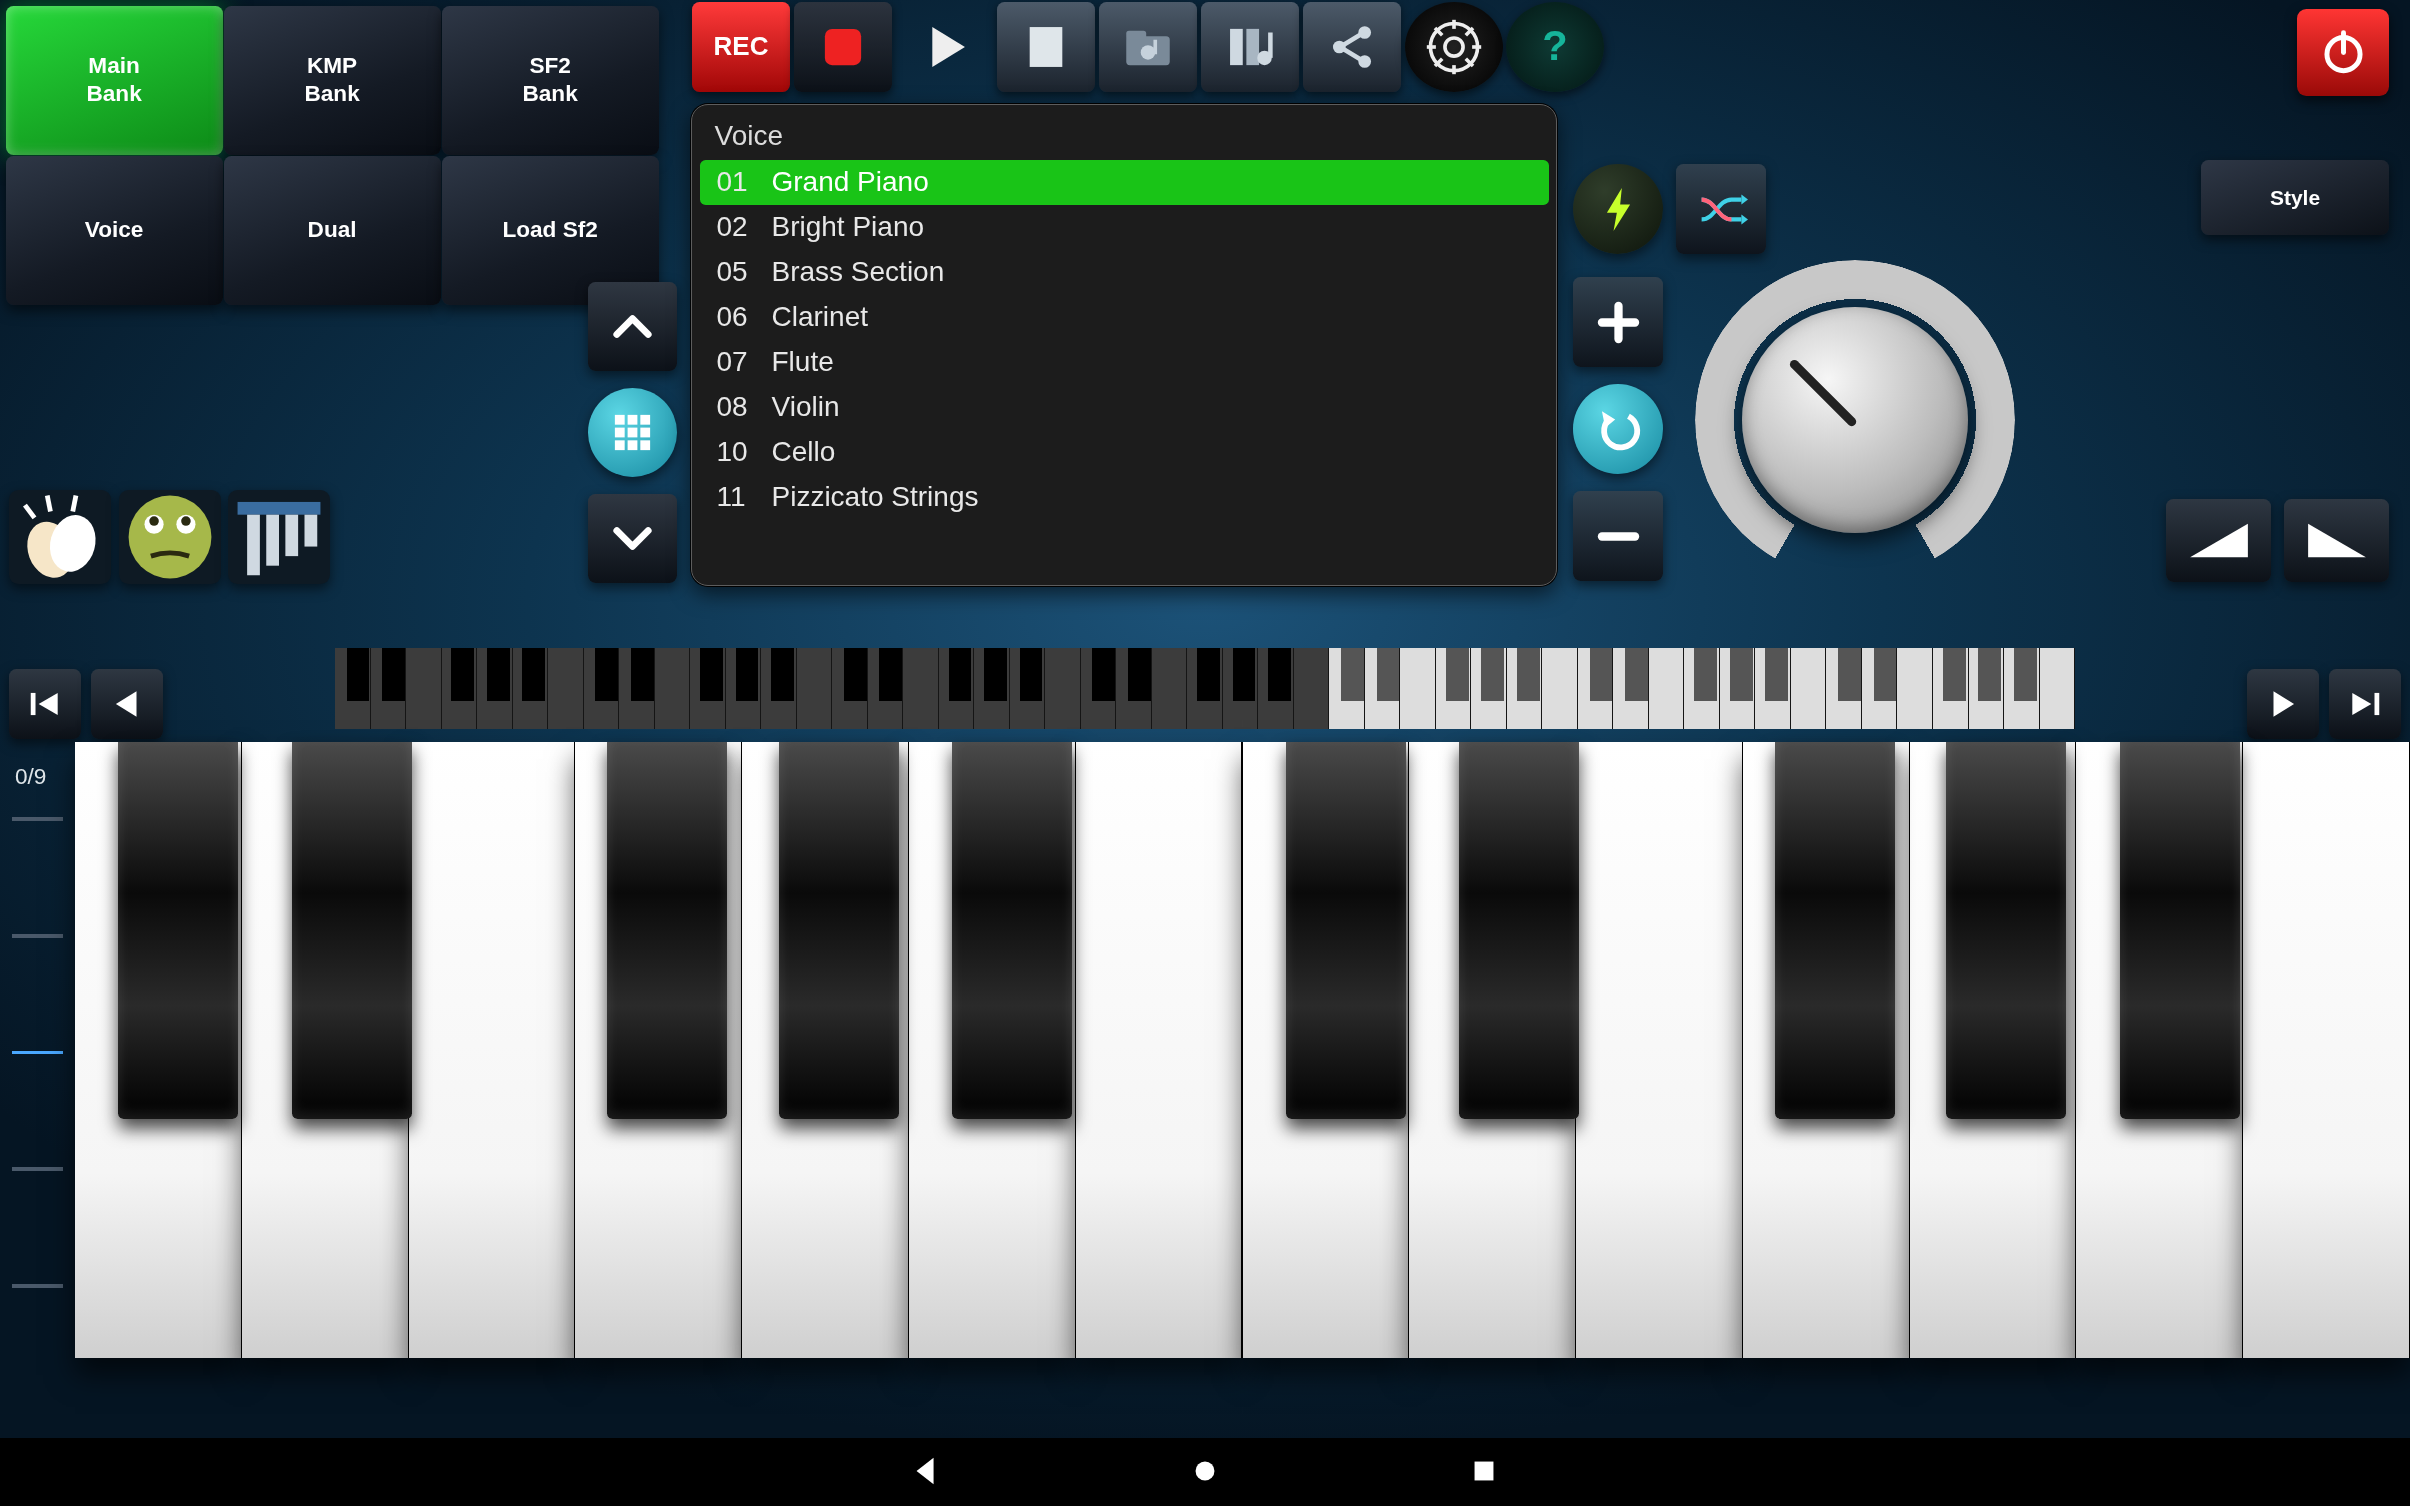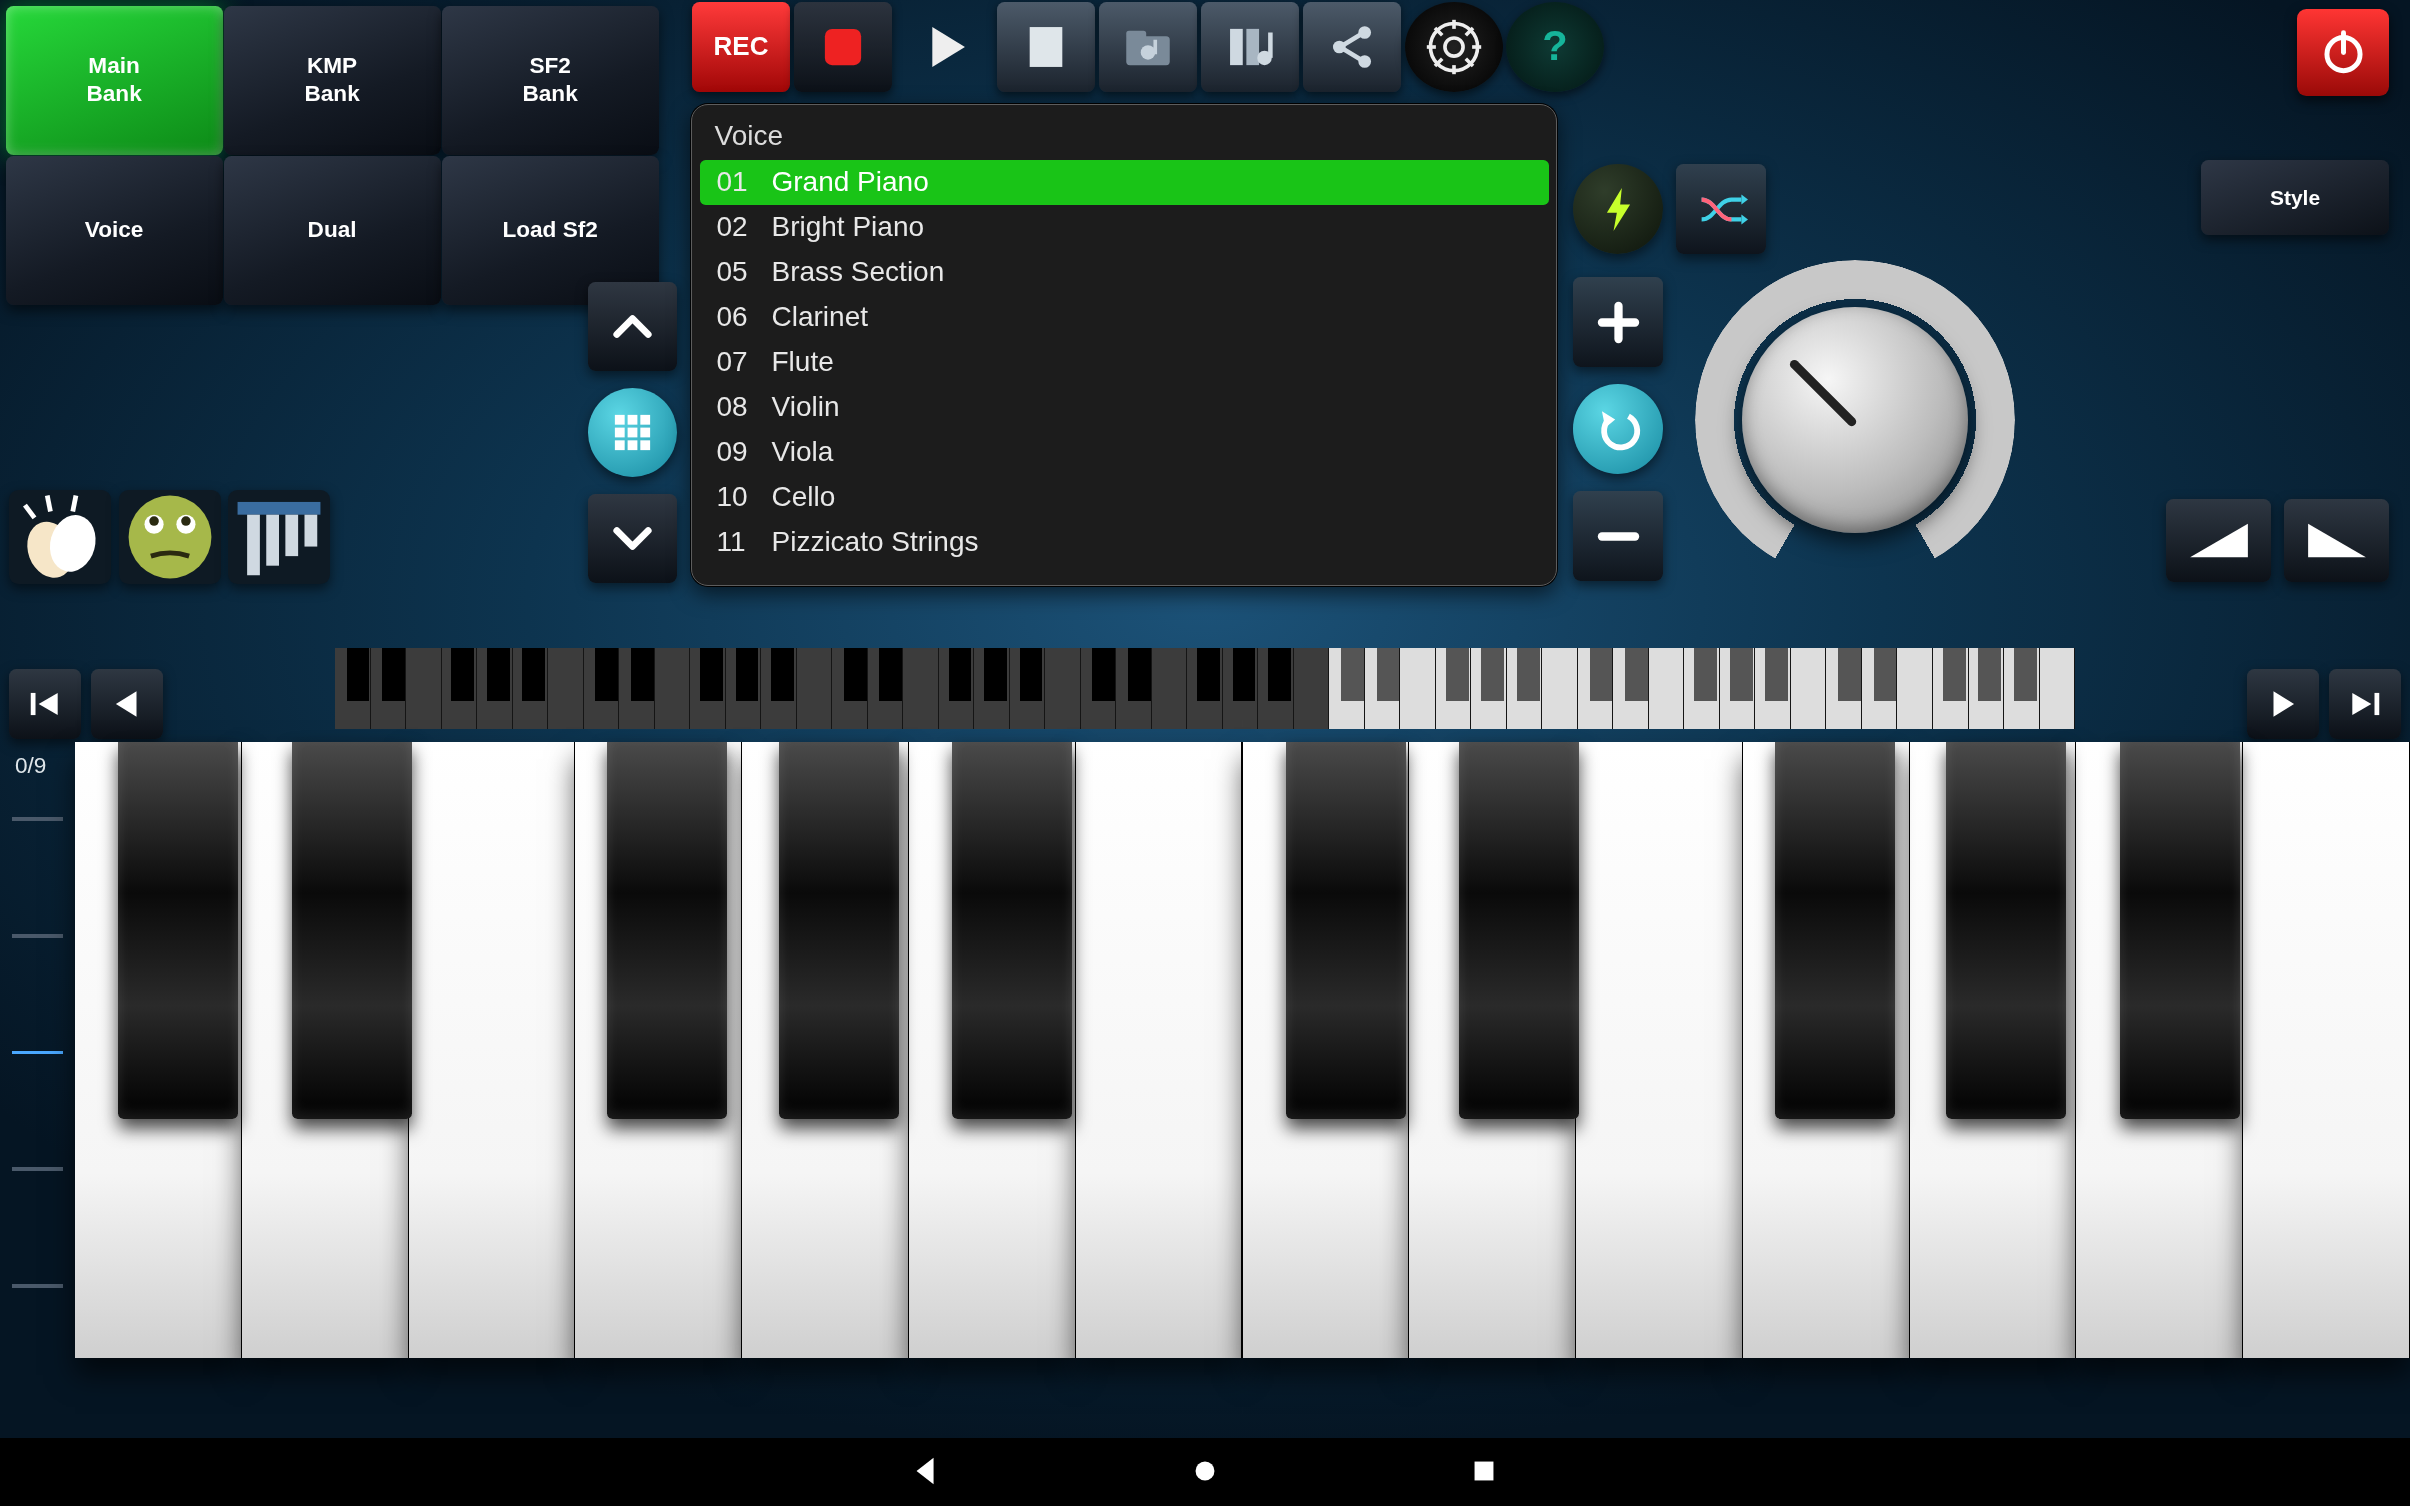--- a/index.html
+++ b/index.html
@@ -104,21 +104,21 @@
   .mini-oct.light .w{background:#ddd;}
   .mini-oct .b{position:absolute;top:0;height:53px;background:#000;z-index:2;}
   .mini-oct.light .b{background:#555;}
 
   .kctrl{position:absolute;top:21px;display:flex;gap:9.4px;}
   .kctrl.left{left:9.4px;}
   .kctrl.right{right:9.4px;}
   .kb{width:72px;height:70px;border-radius:7.5px;background:linear-gradient(#2e3742,#0c1118);
     display:flex;align-items:center;justify-content:center;box-shadow:0 4.7px 11.3px rgba(0,0,0,.5);cursor:pointer;}
   .kb svg{width:38px;height:38px;fill:#fff;}
-  .pos{position:absolute;left:15px;top:105px;font-size:22.6px;color:#dfe6ea;}
+  .pos{position:absolute;left:15px;top:116px;font-size:22.6px;color:#dfe6ea;}
 
   
   .ticks{position:absolute;left:0;top:141px;width:75px;height:527px;display:flex;flex-direction:column;justify-content:space-between;align-items:center;padding:28px 0;}
   .tick{width:51px;height:3.8px;background:#4a596a;}
   .tick.on{background:#4aa8ff;}
 
   .big-kbd{position:absolute;left:75px;right:0;top:94px;height:616px;background:#000;}
   .wkey{position:absolute;top:0;bottom:0;background:linear-gradient(#fff,#f5f5f5 70%,#cfcfcf);
     border-right:1.9px solid #000;box-shadow:0 17px 26px rgba(0,0,0,.6);}
   .bkey{position:absolute;top:0;height:377px;background:linear-gradient(#4a4a4a,#0a0a0a 40%,#2a2a2a 70%,#000);
@@ -276,24 +276,20 @@
         <span class="num">06</span>
         <span>Clarinet</span>
       </div>
       <div class="voice-row">
         <span class="num">07</span>
         <span>Flute</span>
       </div>
       <div class="voice-row">
         <span class="num">08</span>
         <span>Violin</span>
-      </div>
-      <div class="voice-row">
-        <span class="num">09</span>
-        <span>Viola</span>
       </div>
       <div class="voice-row">
         <span class="num">10</span>
         <span>Cello</span>
       </div>
       <div class="voice-row">
         <span class="num">11</span>
         <span>Pizzicato Strings</span>
       </div>
     </div>

